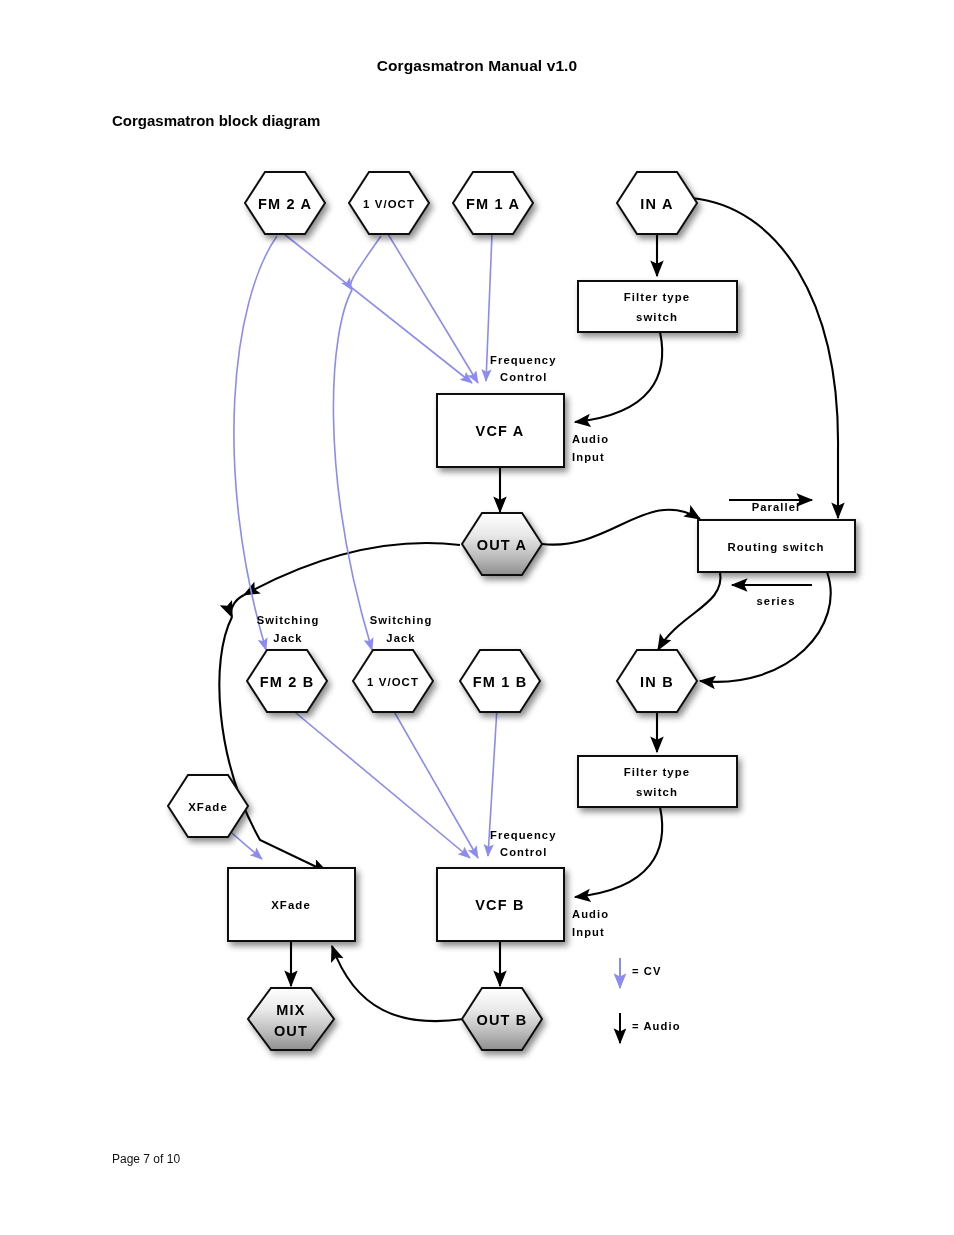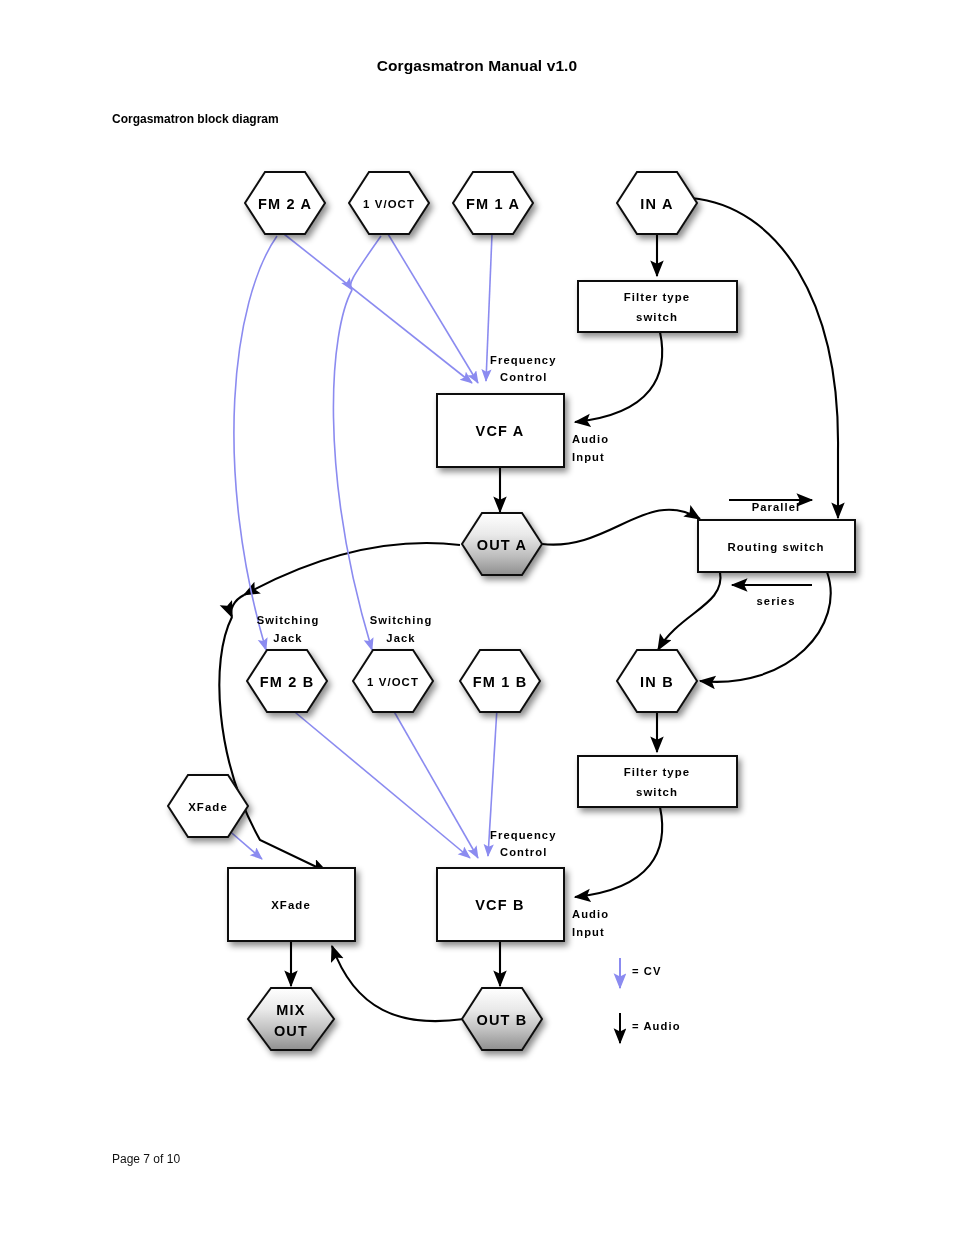--- a/index.html
+++ b/index.html
@@ -1,20 +1,20 @@
 <!DOCTYPE html>
 <html><head>
 <meta charset="utf-8">
 <style>
   html,body{margin:0;padding:0;background:#ffffff;}
   body{width:954px;height:1235px;font-family:"Liberation Sans",sans-serif;color:#000;}
   .page{position:relative;width:954px;height:1235px;overflow:hidden;background:#fff;}
   .doc-title{position:absolute;top:57px;left:0;width:954px;text-align:center;
              font-size:15.5px;font-weight:bold;letter-spacing:.1px;}
-  .section-title{position:absolute;top:112px;left:112px;font-size:12px;font-weight:bold;}
+  .section-title{position:absolute;top:112px;left:112px;font-size:15px;font-weight:bold;}
   .footer{position:absolute;top:1152px;left:112px;font-size:12px;color:#111;}
   svg.diagram{position:absolute;top:0;left:0;width:954px;height:1235px;}
   
   .nlabel{font-family:"Liberation Sans",sans-serif;font-weight:bold;fill:#000;
           text-anchor:middle;dominant-baseline:central;}
   .n-lg{font-size:14.5px;letter-spacing:1.2px;}
   .n-sm{font-size:11.4px;letter-spacing:1.1px;}
   .edge-label{font-family:"Liberation Sans",sans-serif;font-weight:bold;fill:#000;
               font-size:11.2px;letter-spacing:1.1px;text-anchor:middle;}
   .edge-label-l{font-family:"Liberation Sans",sans-serif;font-weight:bold;fill:#000;

